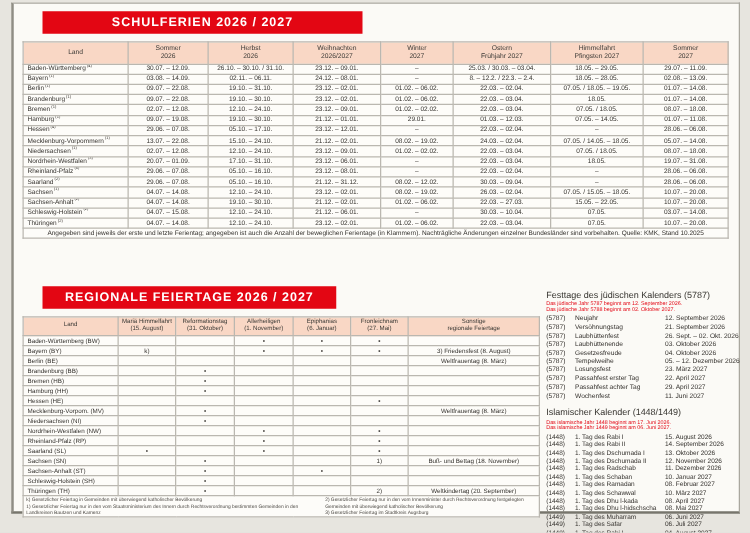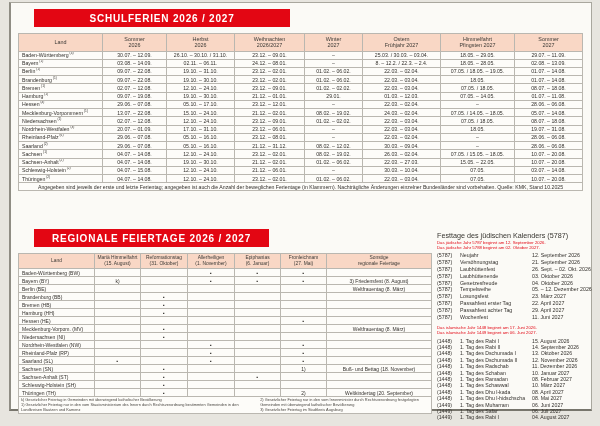--- a/index.html
+++ b/index.html
@@ -537,20 +537,21 @@
             <span class="cal-date">29. April 2027</span>
           </div>
           <div class="cal-row">
             <span class="cal-year">(5787)</span>
             <span class="cal-name">Wochenfest</span>
             <span class="cal-date">11. Juni 2027</span>
           </div>
         </div>
     </div>
     <div class="isl">
+      <div class="cal-title">Islamischer Kalender (1448/1449)</div>
       <div class="cal-sub">Das islamische Jahr 1448 beginnt am 17. Juni 2026.</div>
       <div class="cal-sub">Das islamische Jahr 1449 beginnt am 06. Juni 2027.</div>
       <div class="cal-list" id="isl-list">
           <div class="cal-row">
             <span class="cal-year">(1448)</span>
             <span class="cal-name">1. Tag des Rabi I</span>
             <span class="cal-date">15. August 2026</span>
           </div>
           <div class="cal-row">
             <span class="cal-year">(1448)</span>

